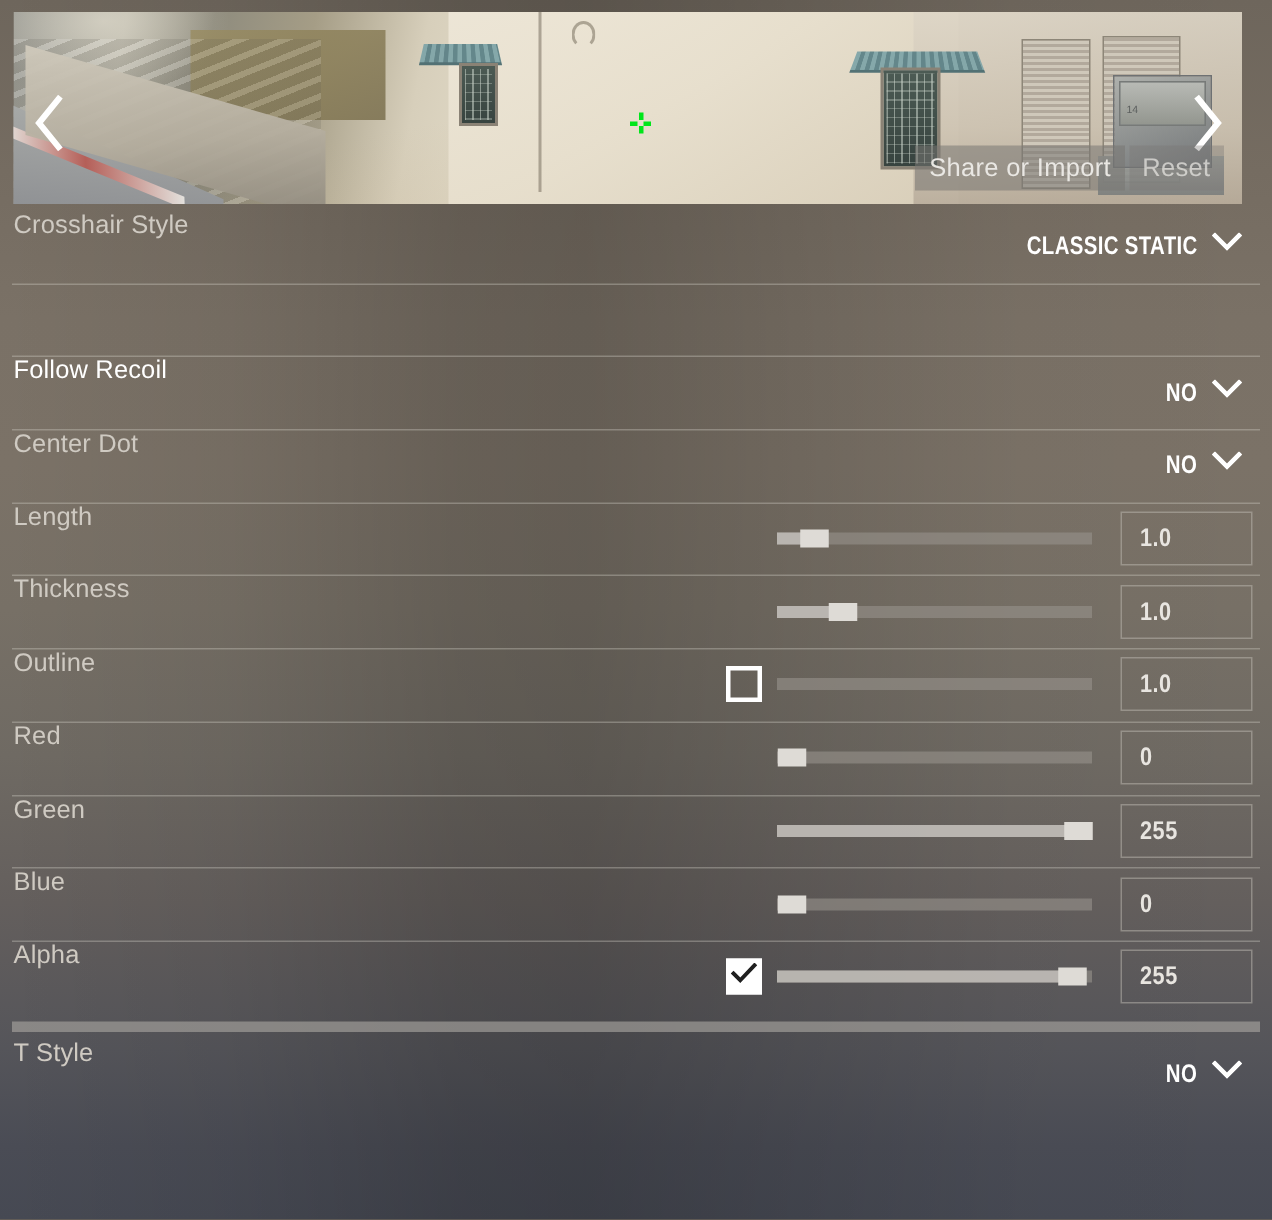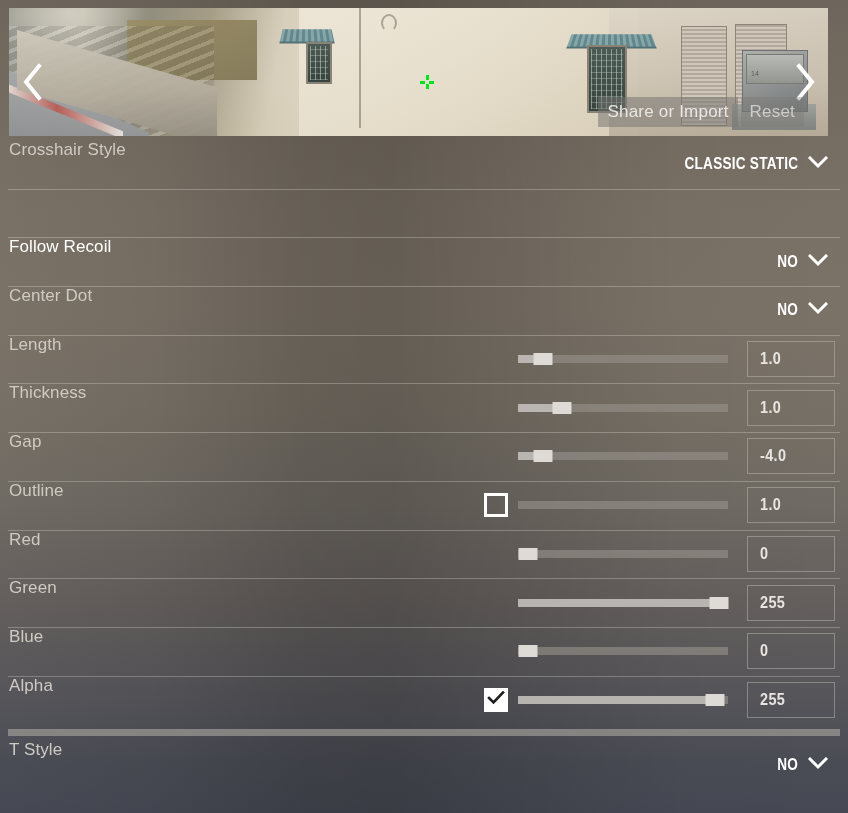--- a/index.html
+++ b/index.html
@@ -225,21 +225,21 @@
     align-items: center;
     justify-content: center;
   }
   .nav-arrow.left  { left: 6px; }
   .nav-arrow.right { right: 6px; }
   .nav-arrow svg { display: block; }
 
   
   .preview-buttons {
     position: absolute;
-    right: 24px;
+    right: 12px;
     bottom: 9px;
     display: flex;
     gap: 3px;
     align-items: stretch;
   }
   .pv-btn {
     background: rgba(120,118,115,0.55);
     color: #e9e7e3;
     font-size: 17px;
     line-height: 1;
@@ -510,32 +510,20 @@
           <div class="sl-track"></div>
           <div class="sl-fill" style="width: 21%;"></div>
           <div class="sl-handle" style="left: 44.1px;"></div>
         </div>
         <div class="valbox">
           <span>1.0</span>
         </div>
         <div class="row-right"></div>
       </div>
       <div class="row">
-        <div class="row-label">Gap</div>
-        <div class="slider-area">
-          <div class="sl-track"></div>
-          <div class="sl-fill" style="width: 12%;"></div>
-          <div class="sl-handle" style="left: 25.2px;"></div>
-        </div>
-        <div class="valbox">
-          <span>-4.0</span>
-        </div>
-        <div class="row-right"></div>
-      </div>
-      <div class="row">
         <div class="row-label">Outline</div>
         <div class="cbox"></div>
         <div class="slider-area">
           <div class="sl-track"></div>
         </div>
         <div class="valbox">
           <span>1.0</span>
         </div>
         <div class="row-right"></div>
       </div>

